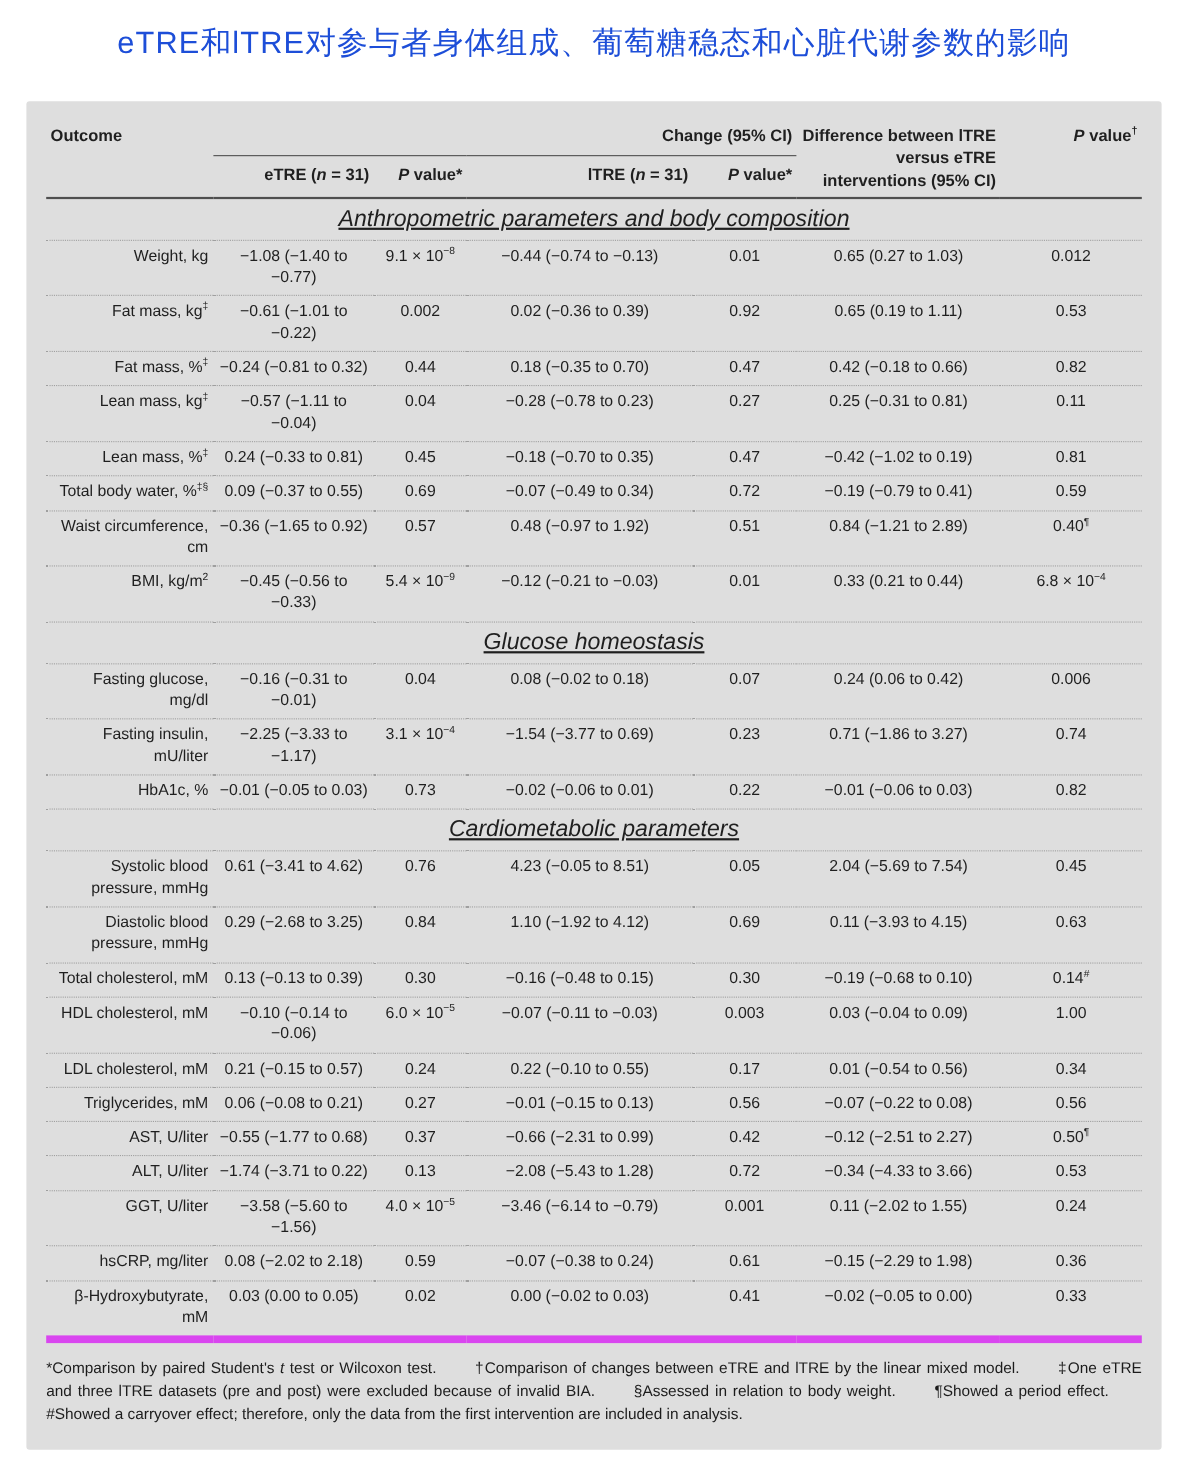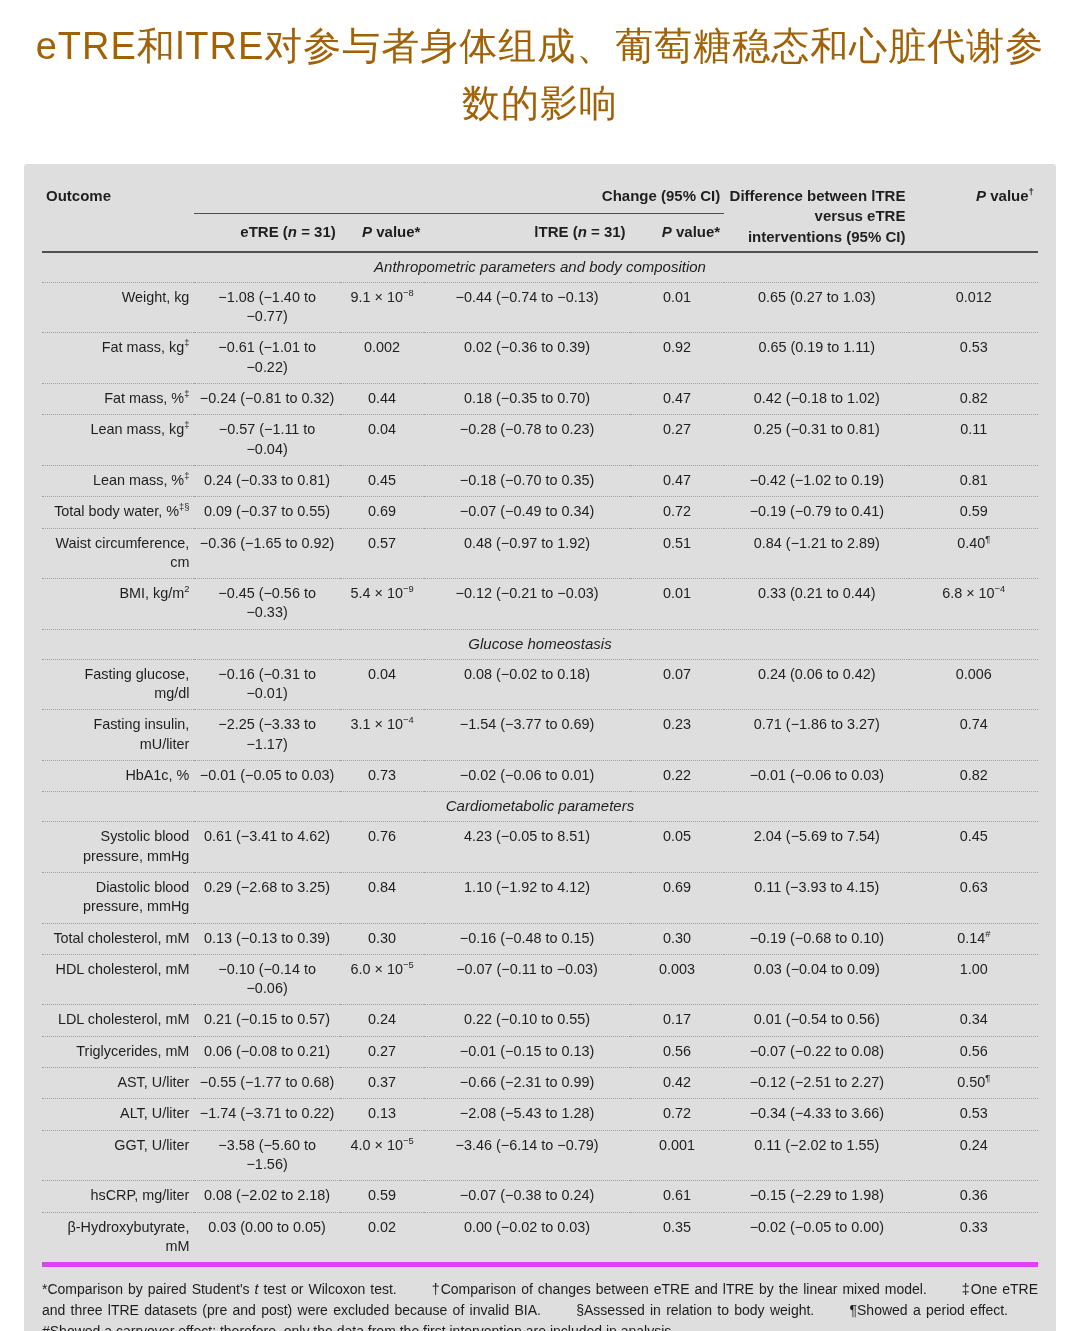--- a/index.html
+++ b/index.html
@@ -7,38 +7,38 @@
   body {
     width: 1080px;
     background: #ffffff;
     font-family: "Liberation Sans", sans-serif;
     color: #1f1f1f;
   }
   .page-title {
     margin: 0;
     padding: 18px 34px 0;
     text-align: center;
-    color: #a16207;
-    font-size: 38px;
+    color: #1d4ed8;
+    font-size: 28px;
     font-weight: 400;
     line-height: 1.5;
     letter-spacing: 1px;
   }
   .panel {
     margin: 32px auto 36px;
     width: 1032px;
     background: #dedede;
     border-radius: 3px;
     padding: 14px 18px 22px;
   }
   table {
     width: 100%;
     border-collapse: collapse;
     table-layout: fixed;
-    border-bottom: 5px solid #d946ef;
+    border-bottom: 7px solid #d946ef;
   }
   th {
     font-size: 15px;
     font-weight: bold;
     vertical-align: top;
     text-align: right;
     padding: 8px 4px 4px;
     line-height: 1.35;
   }
   th.th-outcome { text-align: left; padding-left: 4px; }
@@ -51,21 +51,22 @@
     padding: 5px 5px 6px;
     text-align: center;
     vertical-align: top;
     line-height: 1.34;
   }
   td.td-outcome { text-align: right; padding-left: 4px; }
   td.section-label {
     font-style: italic;
     text-align: center;
     padding: 4px 4px 5px;
-    font-size: 15px;
+    font-size: 21px;
+    text-decoration: underline;
   }
   sup { font-size: 0.65em; line-height: 0; }
   .footnote {
     margin-top: 12px;
     font-size: 14px;
     line-height: 1.5;
     color: #1c1c1c;
     text-align: justify;
   }
   .fn-seg { margin-right: 30px; }
@@ -124,21 +125,21 @@
             <td>0.92</td>
             <td>0.65 (0.19 to 1.11)</td>
             <td>0.53</td>
           </tr>
           <tr>
             <td class="td-outcome">Fat mass, %<sup>‡</sup></td>
             <td>−0.24 (−0.81 to 0.32)</td>
             <td>0.44</td>
             <td>0.18 (−0.35 to 0.70)</td>
             <td>0.47</td>
-            <td>0.42 (−0.18 to 1.02)</td>
+            <td>0.42 (−0.18 to 0.66)</td>
             <td>0.82</td>
           </tr>
           <tr>
             <td class="td-outcome">Lean mass, kg<sup>‡</sup></td>
             <td>−0.57 (−1.11 to −0.04)</td>
             <td>0.04</td>
             <td>−0.28 (−0.78 to 0.23)</td>
             <td>0.27</td>
             <td>0.25 (−0.31 to 0.81)</td>
             <td>0.11</td>
@@ -300,21 +301,21 @@
             <td>−0.07 (−0.38 to 0.24)</td>
             <td>0.61</td>
             <td>−0.15 (−2.29 to 1.98)</td>
             <td>0.36</td>
           </tr>
           <tr>
             <td class="td-outcome">β-Hydroxybutyrate, mM</td>
             <td>0.03 (0.00 to 0.05)</td>
             <td>0.02</td>
             <td>0.00 (−0.02 to 0.03)</td>
-            <td>0.35</td>
+            <td>0.41</td>
             <td>−0.02 (−0.05 to 0.00)</td>
             <td>0.33</td>
           </tr>
         </tbody>
     </table>
 
     <div class="footnote" id="footnote"><span class="fn-seg">*Comparison by paired Student's <i>t</i> test or Wilcoxon test.</span> <span class="fn-seg">†Comparison of changes between eTRE and lTRE by the linear mixed model.</span> <span class="fn-seg">‡One eTRE and three lTRE datasets (pre and post) were excluded because of invalid BIA.</span> <span class="fn-seg">§Assessed in relation to body weight.</span> <span class="fn-seg">¶Showed a period effect.</span> <span class="fn-seg">#Showed a carryover effect; therefore, only the data from the first intervention are included in analysis.</span> </div>
   </div>
 
 </div>

